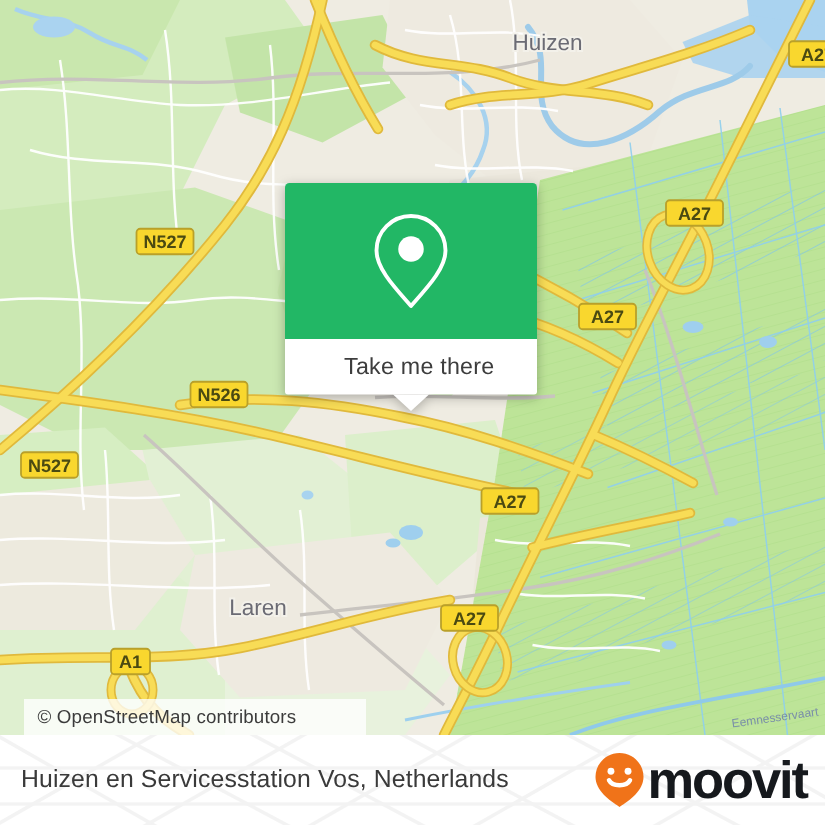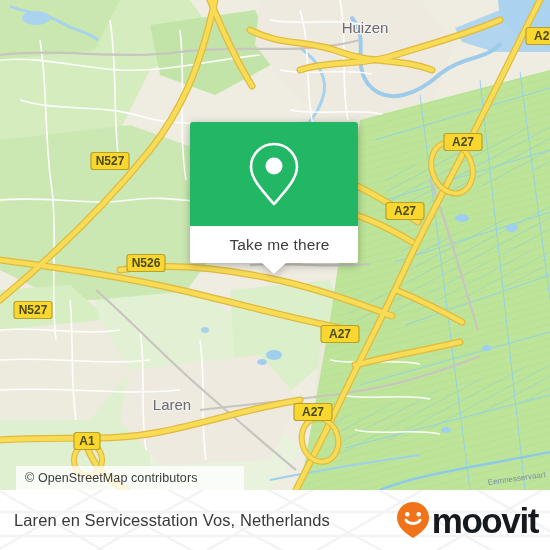--- a/index.html
+++ b/index.html
@@ -388,21 +388,21 @@
         <path d="M120,-10 L-20,70"></path>
           <path d="M220,-10 L80,70"></path>
         <path d="M330,-10 L190,70"></path>
           <path d="M440,-10 L300,70"></path>
         <path d="M560,-10 L420,70"></path>
         <path d="M-20,22 L570,22"></path>
           <path d="M-20,46 L570,46"></path>
       </g>
     </svg>
 
-    <div id="footer-title">Laren en Servicesstation Vos, Netherlands</div>
+    <div id="footer-title">Huizen en Servicesstation Vos, Netherlands</div>
 
     <div id="footer-logo">
       <svg width="36" height="40" viewBox="0 0 36 40">
         <path d="M18 2 C9.2 2 2 9.1 2 17.9 C2 27 11 33.5 18 38 C25 33.5 34 27 34 17.9 C34 9.1 26.8 2 18 2 Z" fill="#f07319"></path>
         <circle cx="12.3" cy="14.2" r="2.3" fill="#ffffff"></circle>
         <circle cx="23.7" cy="14.2" r="2.3" fill="#ffffff"></circle>
         <path d="M11 20.2 C13.2 24.6 22.8 24.6 25 20.2" stroke="#ffffff" stroke-width="3" fill="none" stroke-linecap="round"></path>
       </svg>
       <span class="wordmark">moovit</span>
     </div>

